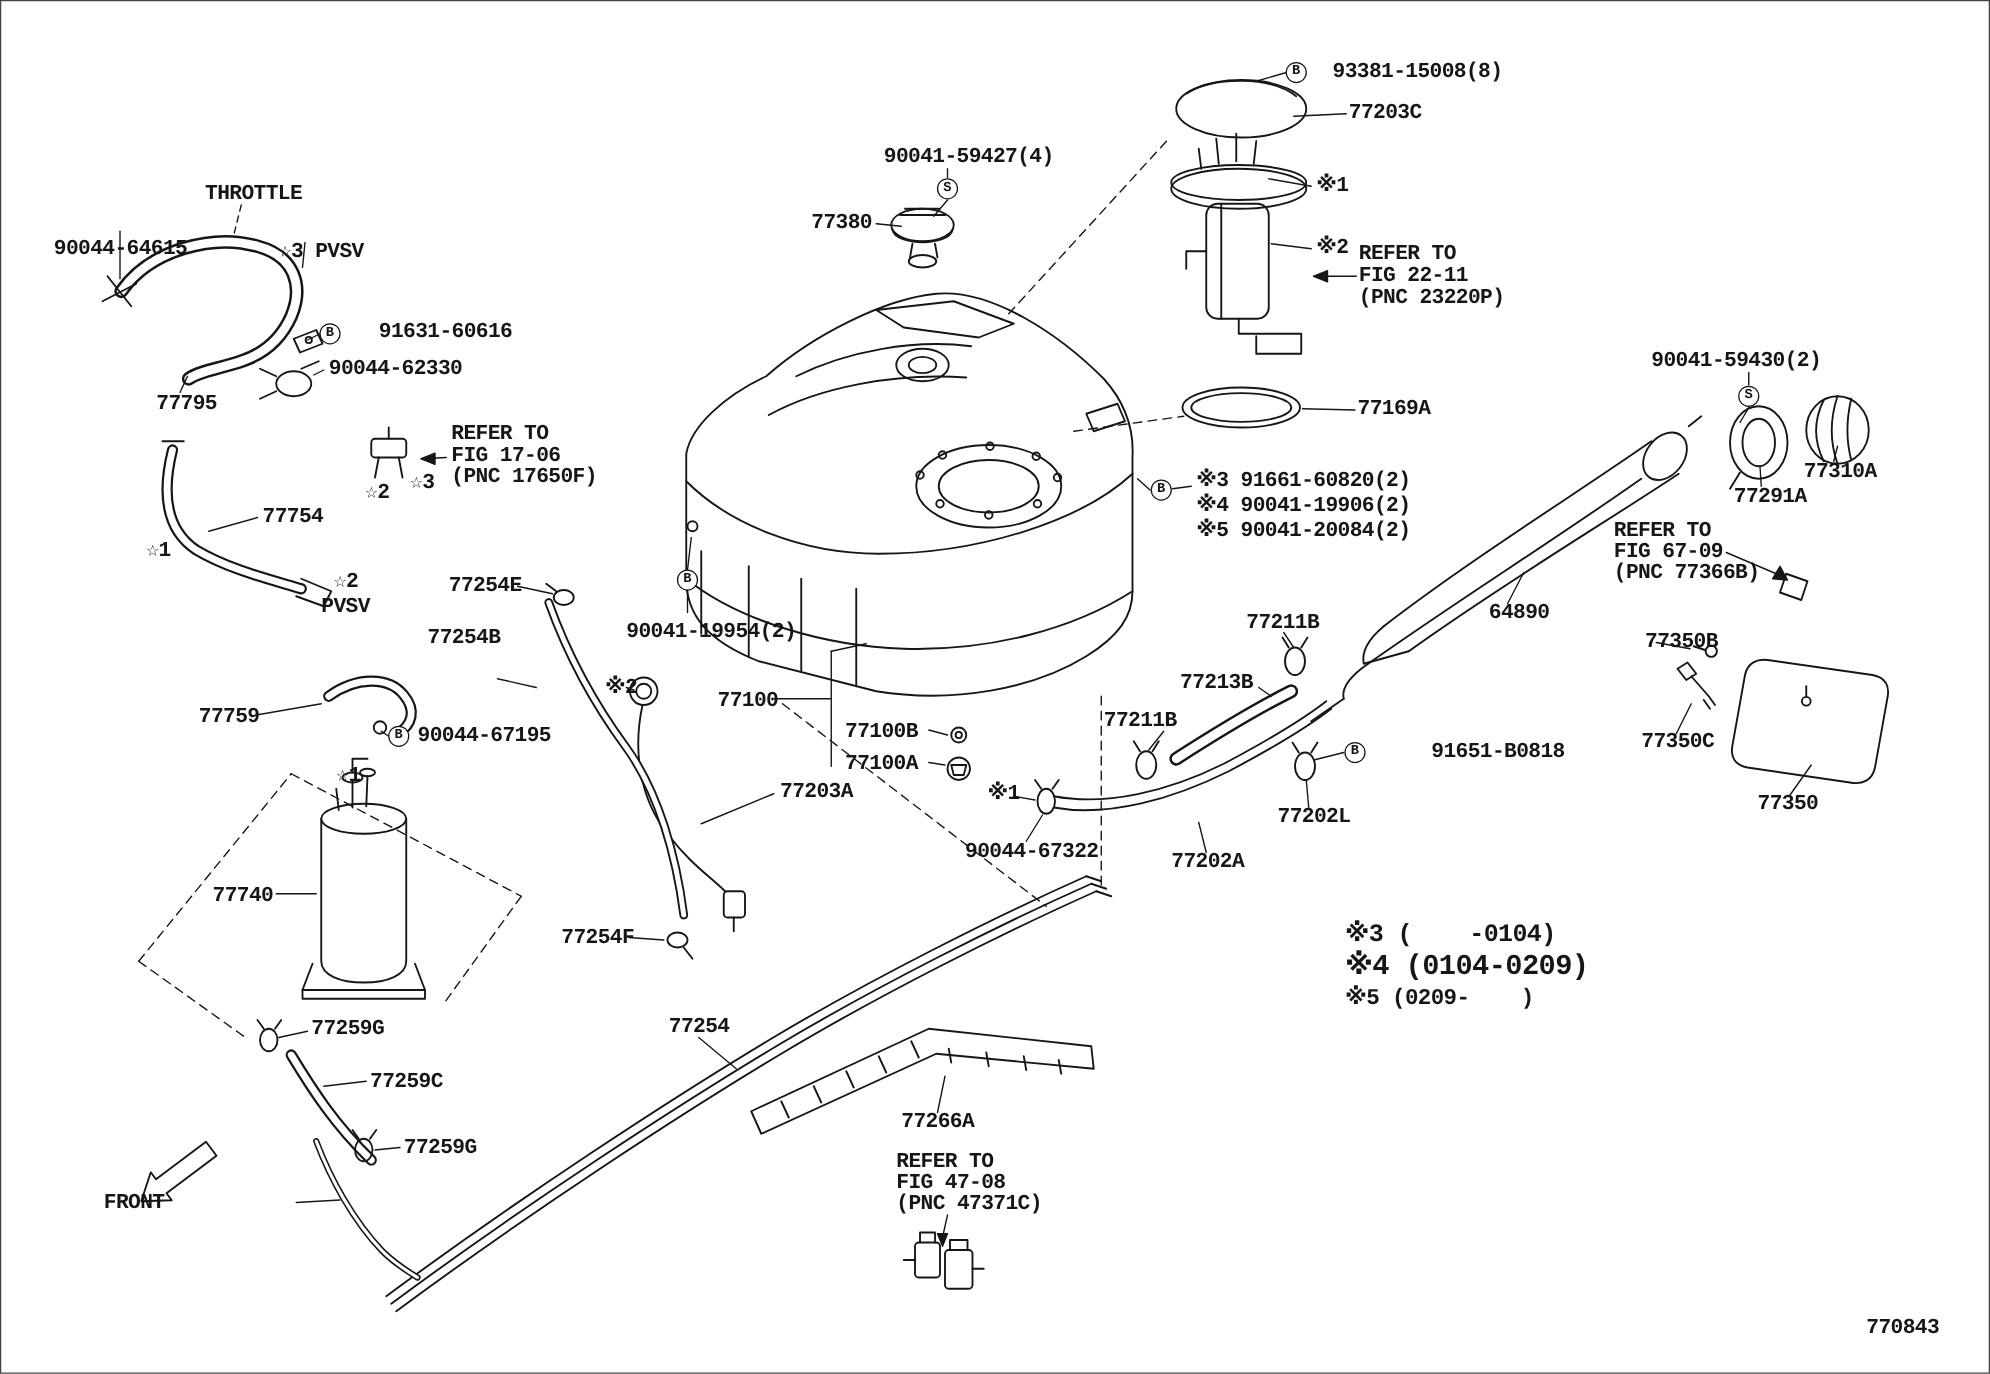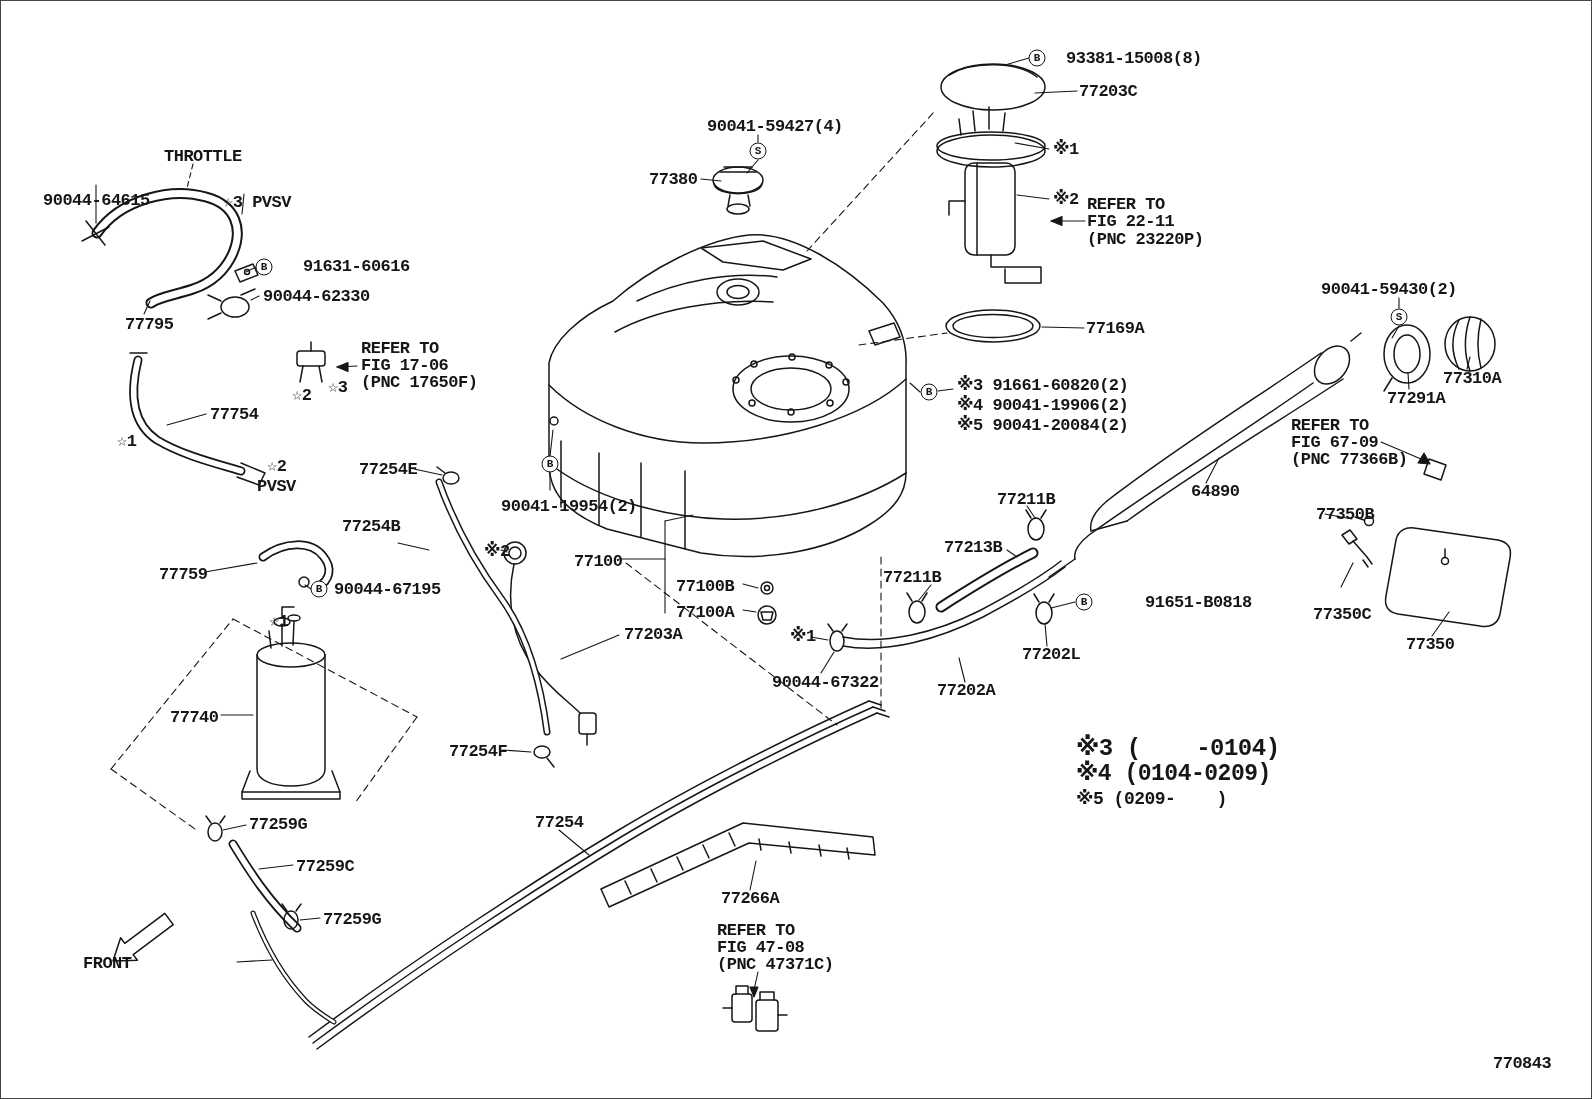--- a/index.html
+++ b/index.html
@@ -347,40 +347,40 @@
       <div class="lbl" style="left: 266px; top: 465px;">☆2</div>
       <div class="lbl" style="left: 256px; top: 485px;">PVSV</div>
       <div class="lbl" style="left: 358px; top: 468px;">77254E</div>
       <div class="lbl" style="left: 1290px; top: 424px;">REFER TO</div>
       <div class="lbl" style="left: 1290px; top: 441px;">FIG 67-09</div>
       <div class="lbl" style="left: 1290px; top: 458px;">(PNC 77366B)</div>
       <div class="lbl" style="left: 500px; top: 505px;">90041-19954(2)</div>
       <div class="lbl" style="left: 1190px; top: 490px;">64890</div>
       <div class="lbl" style="left: 996px; top: 498px;">77211B</div>
       <div class="lbl" style="left: 1271px; top: 513px; margin-left: 44px;">77350B</div>
-      <div class="lbl" style="left: 341px; top: 525px;">77254B</div>
+      <div class="lbl" style="left: 341px; top: 510px;">77254B</div>
       <div class="lbl" style="left: 943px; top: 546px;">77213B</div>
       <div class="lbl" style="left: 573px; top: 560px;">77100</div>
       <div class="lbl" style="left: 483px; top: 550px;">※2</div>
       <div class="lbl" style="left: 158px; top: 573px;">77759</div>
       <div class="lbl" style="left: 333px; top: 588px;">90044-67195</div>
       <div class="lbl" style="left: 882px; top: 576px;">77211B</div>
       <div class="lbl" style="left: 675px; top: 585px;">77100B</div>
       <div class="lbl" style="left: 1144px; top: 601px;">91651-B0818</div>
-      <div class="lbl" style="left: 1312px; top: 593px; margin-top: 20px;">77350C</div>
+      <div class="lbl" style="left: 1312px; top: 593px;">77350C</div>
       <div class="lbl" style="left: 675px; top: 611px;">77100A</div>
       <div class="lbl" style="left: 268px; top: 620px;">☆1</div>
       <div class="lbl" style="left: 623px; top: 633px;">77203A</div>
       <div class="lbl" style="left: 1021px; top: 653px;">77202L</div>
       <div class="lbl" style="left: 789px; top: 635px;">※1</div>
       <div class="lbl" style="left: 771px; top: 681px;">90044-67322</div>
       <div class="lbl" style="left: 1405px; top: 643px;">77350</div>
       <div class="lbl" style="left: 936px; top: 689px;">77202A</div>
       <div class="lbl" style="left: 169px; top: 716px;">77740</div>
-      <div class="lbl" style="left: 1075px; top: 748px; font-size: 24px;">※3 (    -0104)</div>
+      <div class="lbl" style="left: 1075px; top: 748px; font-size: 20px;">※3 (    -0104)</div>
       <div class="lbl" style="left: 1075px; top: 773px; font-size: 23px;">※4 (0104-0209)</div>
       <div class="lbl" style="left: 1075px; top: 798px; font-size: 18px;">※5 (0209-    )</div>
       <div class="lbl" style="left: 448px; top: 750px;">77254F</div>
       <div class="lbl" style="left: 248px; top: 823px;">77259G</div>
       <div class="lbl" style="left: 534px; top: 821px;">77254</div>
       <div class="lbl" style="left: 295px; top: 865px;">77259C</div>
       <div class="lbl" style="left: 720px; top: 897px;">77266A</div>
       <div class="lbl" style="left: 322px; top: 918px;">77259G</div>
       <div class="lbl" style="left: 716px; top: 929px;">REFER TO</div>
       <div class="lbl" style="left: 716px; top: 946px;">FIG 47-08</div>

